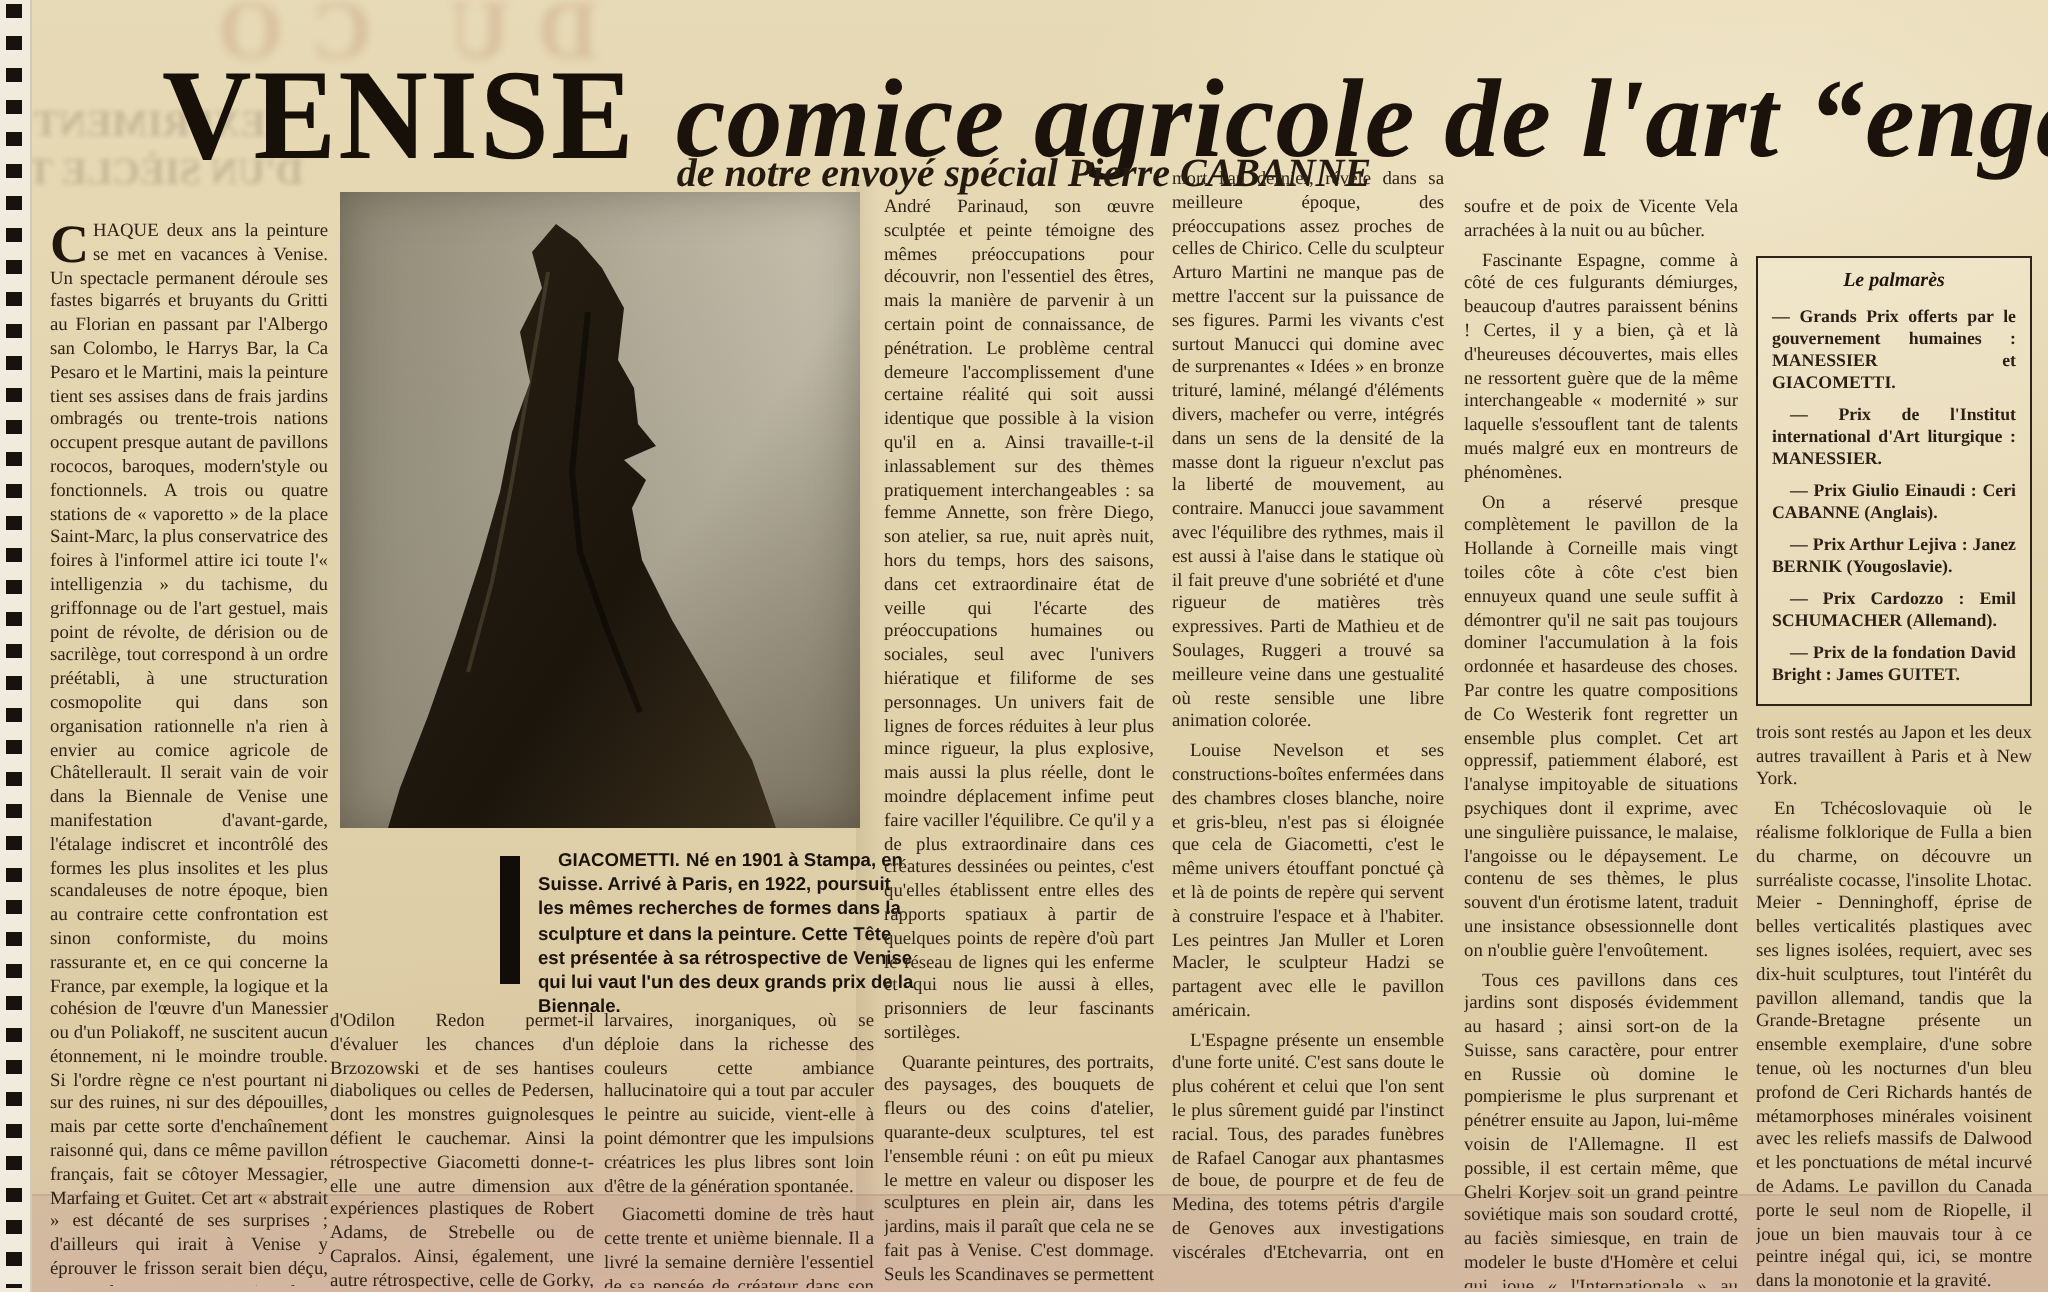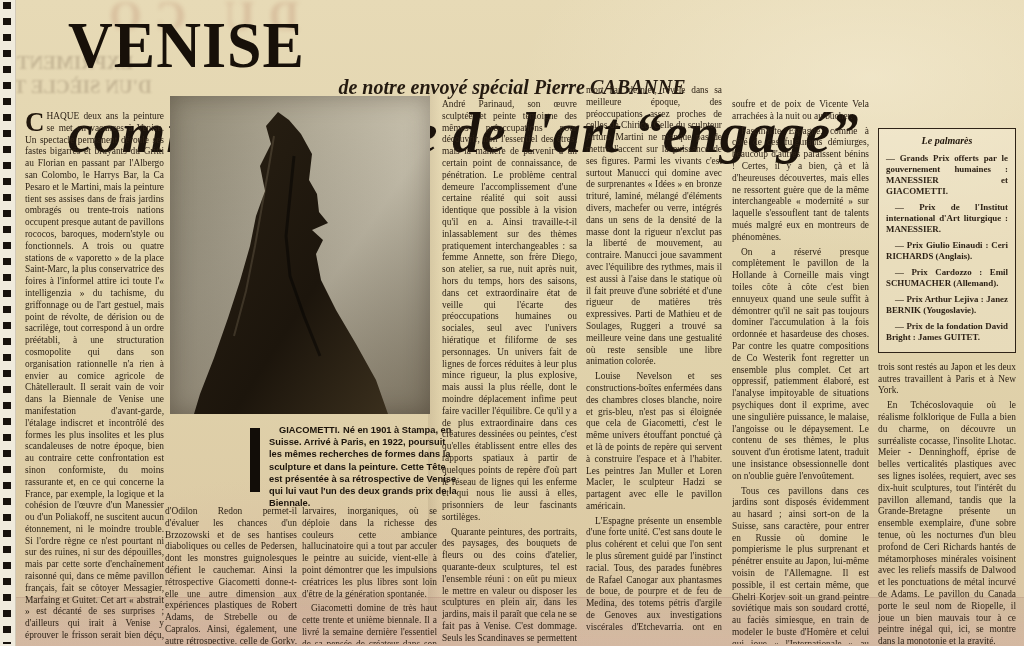--- a/index.html
+++ b/index.html
@@ -25,22 +25,22 @@
     background:linear-gradient(90deg, rgba(90,70,50,.10), rgba(90,70,50,0)); }
 
   
   .ghost { position:absolute; transform:scaleX(-1); filter:blur(2px); opacity:.26; color:#a8684f;
     font-weight:bold; font-family:"Liberation Serif",serif; white-space:nowrap; pointer-events:none; }
   .ghost-top { left:95px; top:-8px; font-size:42px; letter-spacing:14px; opacity:.22; }
   .ghost-l1 { left:-14px; top:52px; font-size:19px; color:#7d6a52; opacity:.30; filter:blur(1.2px); }
   .ghost-l2 { left:-18px; top:76px; font-size:19px; color:#7d6a52; opacity:.30; filter:blur(1.2px); }
 
   
-  .headline { position:absolute; left:68px; top:10px; width:902px; margin:0;
-    display:flex; align-items:baseline; gap:20px; white-space:nowrap;flex-direction:column; }
+  .headline { position:absolute; left:68px; top:10px; width:902px; margin:13px;
+    display:flex; align-items:baseline; gap:20px; white-space:nowrap; }
   .headline .big { font-size:62px; font-weight:bold; letter-spacing:1px; transform:scaleY(1.04); color:#171009; }
   .headline .rest { font-size:56px; font-weight:bold; letter-spacing:.5px; color:#1b130b;font-style:italic; }
   .byline { position:absolute; left:0; top:76px; width:1024px; text-align:center; margin:0;
     font-size:20px; font-style:italic; font-weight:bold; color:#241a10; }
 
   
   .col { position:absolute; text-align:justify; overflow:hidden;
     font-size:9.4px; line-height:11.8px; color:#2e2317; hyphens:auto; }
   .col p { margin:0; }
   .col p + p { text-indent:9px; margin-top:3px; }
@@ -148,23 +148,23 @@
       <p>On a réservé presque complètement le pavillon de la Hollande à Corneille mais vingt toiles côte à côte c'est bien ennuyeux quand une seule suffit à démontrer qu'il ne sait pas toujours dominer l'accumulation à la fois ordonnée et hasardeuse des choses. Par contre les quatre compositions de Co Westerik font regretter un ensemble plus complet. Cet art oppressif, patiemment élaboré, est l'analyse impitoyable de situations psychiques dont il exprime, avec une singulière puissance, le malaise, l'angoisse ou le dépaysement. Le contenu de ses thèmes, le plus souvent d'un érotisme latent, traduit une insistance obsessionnelle dont on n'oublie guère l'envoûtement.</p>
       <p>Tous ces pavillons dans ces jardins sont disposés évidemment au hasard ; ainsi sort-on de la Suisse, sans caractère, pour entrer en Russie où domine le pompierisme le plus surprenant et pénétrer ensuite au Japon, lui-même voisin de l'Allemagne. Il est possible, il est certain même, que Ghelri Korjev soit un grand peintre soviétique mais son soudard crotté, au faciès simiesque, en train de modeler le buste d'Homère et celui qui joue « l'Internationale » au trombone en pleine bataille relèvent de l'imagerie pour moujiks arriérés. Sugai domine le pavillon du Japon bien que ses huit toiles, dont la plénitude concilie la calligraphie traditionnelle aux rythmes les plus libres du dynamisme coloré, ne soient pas parmi les meilleures. Sur les cinq artistes présentés</p>
     </div>
 
   <div class="col col6">
     <div class="palmares">
       <h3>Le palmarès</h3>
       <div>
           <p>— Grands Prix offerts par le gouvernement humaines : MANESSIER et GIACOMETTI.</p>
           <p>— Prix de l'Institut international d'Art liturgique : MANESSIER.</p>
-          <p>— Prix Giulio Einaudi : Ceri RICHARDS (Anglais).</p>
+          <p>— Prix Giulio Einaudi : Ceri CABANNE (Anglais).</p>
+          <p>— Prix Arthur Lejiva : Janez BERNIK (Yougoslavie).</p>
           <p>— Prix Cardozzo : Emil SCHUMACHER (Allemand).</p>
-          <p>— Prix Arthur Lejiva : Janez BERNIK (Yougoslavie).</p>
           <p>— Prix de la fondation David Bright : James GUITET.</p>
         </div>
     </div>
     <div>
         <p>trois sont restés au Japon et les deux autres travaillent à Paris et à New York.</p>
         <p>En Tchécoslovaquie où le réalisme folklorique de Fulla a bien du charme, on découvre un surréaliste cocasse, l'insolite Lhotac. Meier - Denninghoff, éprise de belles verticalités plastiques avec ses lignes isolées, requiert, avec ses dix-huit sculptures, tout l'intérêt du pavillon allemand, tandis que la Grande-Bretagne présente un ensemble exemplaire, d'une sobre tenue, où les nocturnes d'un bleu profond de Ceri Richards hantés de métamorphoses minérales voisinent avec les reliefs massifs de Dalwood et les ponctuations de métal incurvé de Adams. Le pavillon du Canada porte le seul nom de Riopelle, il joue un bien mauvais tour à ce peintre inégal qui, ici, se montre dans la monotonie et la gravité.</p>
       </div>
   </div>
 
 </div>

